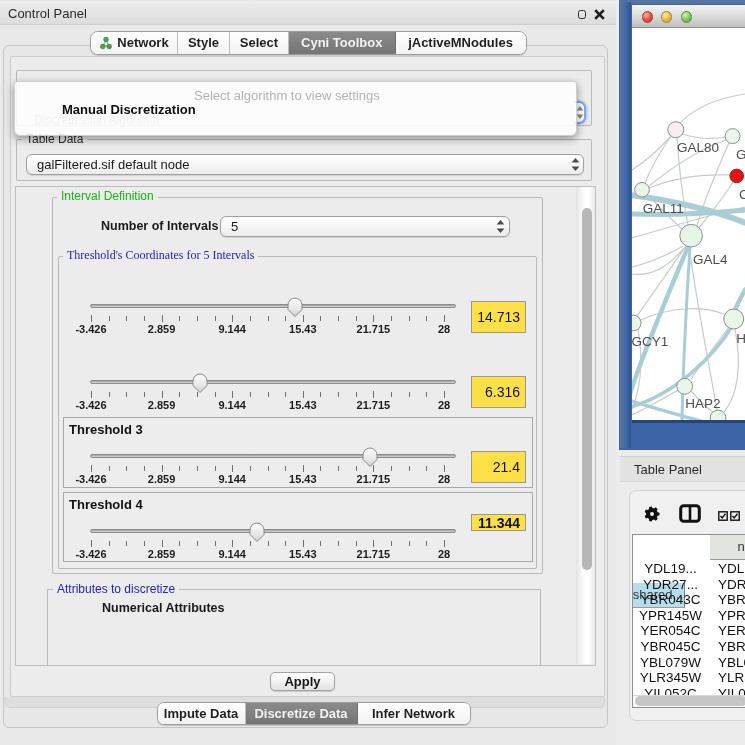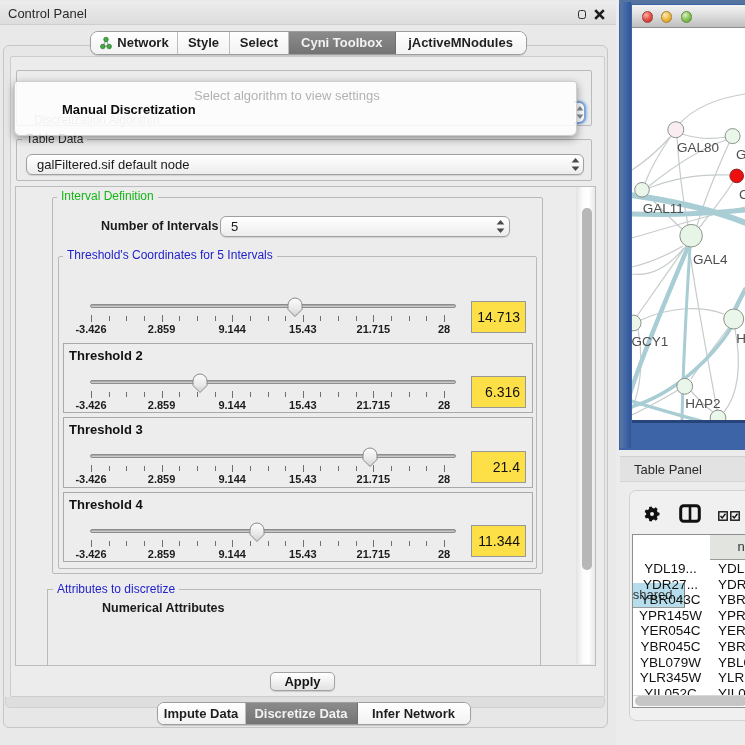--- a/index.html
+++ b/index.html
@@ -60,21 +60,21 @@
 <span class="gtitle" style="left:57px;top:190px;color:#16b616;">Interval Definition</span>
 <div class="ab" style="left:101px;top:219px;font-size:12.5px;font-weight:bold;color:#1a1a1a;">Number of Intervals</div>
 <div class="combo" style="left:220px;top:216px;width:290px;height:20.5px;">
       <div class="ctext">5</div>
     </div>
 <svg class="ab" style="left:496px;top:220px;" width="9" height="13" viewBox="0 0 9 13">
       <path d="M4.5 0 L8.4 4.6 L0.6 4.6 Z" fill="#4a4a4a"></path>
       <path d="M4.5 13 L8.4 8.4 L0.6 8.4 Z" fill="#4a4a4a"></path>
     </svg>
 <div class="grp" style="left:58px;top:256px;width:478.5px;height:312.5px;"></div>
-<span class="gtitle" style="left:63px;top:249px;color:#2222cc;">Threshold's Coordinates for 5 Intervals</span>
+<span class="gtitle" style="left:63px;top:249px;color:#2222cc;font-family:Liberation Serif, serif;">Threshold's Coordinates for 5 Intervals</span>
 <div class="track" style="left:90px;top:304px;width:365.5px;"></div>
 <div class="tick" style="left:91.0px;top:315px;height:7px;"></div>
 <div class="tick" style="left:108.7px;top:316px;height:5px;"></div>
 <div class="tick" style="left:126.3px;top:316px;height:5px;"></div>
 <div class="tick" style="left:143.9px;top:316px;height:5px;"></div>
 <div class="tick" style="left:161.6px;top:315px;height:7px;"></div>
 <div class="tick" style="left:179.2px;top:316px;height:5px;"></div>
 <div class="tick" style="left:196.9px;top:316px;height:5px;"></div>
 <div class="tick" style="left:214.5px;top:316px;height:5px;"></div>
 <div class="tick" style="left:232.2px;top:315px;height:7px;"></div>
@@ -100,23 +100,20 @@
       <defs>
         <linearGradient id="thg0" x1="0" y1="0" x2="0" y2="1">
           <stop offset="0" stop-color="#fdfdfd"></stop>
           <stop offset="0.6" stop-color="#e8e8e8"></stop>
           <stop offset="1" stop-color="#cfcfcf"></stop>
         </linearGradient>
       </defs>
       <path d="M1 8 A7 7 0 0 1 15 8 L15 12.5 L8 19.5 L1 12.5 Z" fill="url(#thg0)" stroke="#8a8a8a" stroke-width="1"></path>
     </svg>
 <div class="vbox" style="left:471px;top:300.5px;width:55px;height:32px;">14.713</div>
-<div class="thr" style="left:63px;top:342.5px;width:470px;height:70.5px;">
-<div class="thrlab">Threshold 2</div>
-</div>
 <div class="track" style="left:90px;top:379.5px;width:365.5px;"></div>
 <div class="tick" style="left:91.0px;top:390.5px;height:7px;"></div>
 <div class="tick" style="left:108.7px;top:391.5px;height:5px;"></div>
 <div class="tick" style="left:126.3px;top:391.5px;height:5px;"></div>
 <div class="tick" style="left:143.9px;top:391.5px;height:5px;"></div>
 <div class="tick" style="left:161.6px;top:390.5px;height:7px;"></div>
 <div class="tick" style="left:179.2px;top:391.5px;height:5px;"></div>
 <div class="tick" style="left:196.9px;top:391.5px;height:5px;"></div>
 <div class="tick" style="left:214.5px;top:391.5px;height:5px;"></div>
 <div class="tick" style="left:232.2px;top:390.5px;height:7px;"></div>
@@ -225,21 +222,21 @@
 <svg class="ab" style="left:248.9px;top:521.5px;" width="16" height="21" viewBox="0 0 16 21">
       <defs>
         <linearGradient id="thg3" x1="0" y1="0" x2="0" y2="1">
           <stop offset="0" stop-color="#fdfdfd"></stop>
           <stop offset="0.6" stop-color="#e8e8e8"></stop>
           <stop offset="1" stop-color="#cfcfcf"></stop>
         </linearGradient>
       </defs>
       <path d="M1 8 A7 7 0 0 1 15 8 L15 12.5 L8 19.5 L1 12.5 Z" fill="url(#thg3)" stroke="#8a8a8a" stroke-width="1"></path>
     </svg>
-<div class="vbox" style="left:471px;top:525.0px;width:55px;height:32px;">11.344</div>
+<div class="vbox" style="left:471px;top:514px;width:55px;height:17px;font-weight:bold;">11.344</div>
 <div class="ab" style="left:47px;top:589px;width:494px;height:76.5px;border:1px solid #b9b9b9;border-bottom:none;"></div>
 <span class="gtitle" style="left:53px;top:583px;color:#2222cc;">Attributes to discretize</span>
 <div class="ab" style="left:59px;top:601px;font-size:12.5px;font-weight:bold;color:#1a1a1a;padding-left:43px;">Numerical Attributes</div>
 <div class="ab" style="left:576px;top:187px;width:19px;height:477px;background:linear-gradient(90deg,#e3e3e3,#fbfbfb 35%,#ffffff 65%,#e9e9e9);"></div>
 <div class="ab" style="left:582px;top:208px;width:9.5px;height:362px;background:#b7b7b7;border-radius:4.7px;"></div>
 <div class="ab" style="left:270px;top:671.5px;width:65px;height:19.5px;border:1px solid #a2a2a2;border-radius:5px;background:linear-gradient(180deg,#ffffff,#f0f0f0 55%,#e2e2e2);box-shadow:0 1px 1px rgba(0,0,0,0.15);display:flex;align-items:center;justify-content:center;font-size:13px;font-weight:bold;color:#161616;">Apply</div>
 <div class="ab" style="left:5px;top:697px;width:600px;height:11px;background:#dedede;border:1px solid #cfcfcf;border-top:none;border-radius:0 0 5px 5px;"></div>
 <div class="seg" style="left:90px;top:31px;width:436.5px;height:23.5px;border-radius:8px;">
       <div class="s" style="width:87px;"><svg width="14" height="14" viewBox="0 0 14 14" style="margin-right:4px;">
           <path d="M7 4 L4 10 M7 4 L10 10 M4 10 L10 10" stroke="#9a9a9a" stroke-width="1" fill="none"></path>

